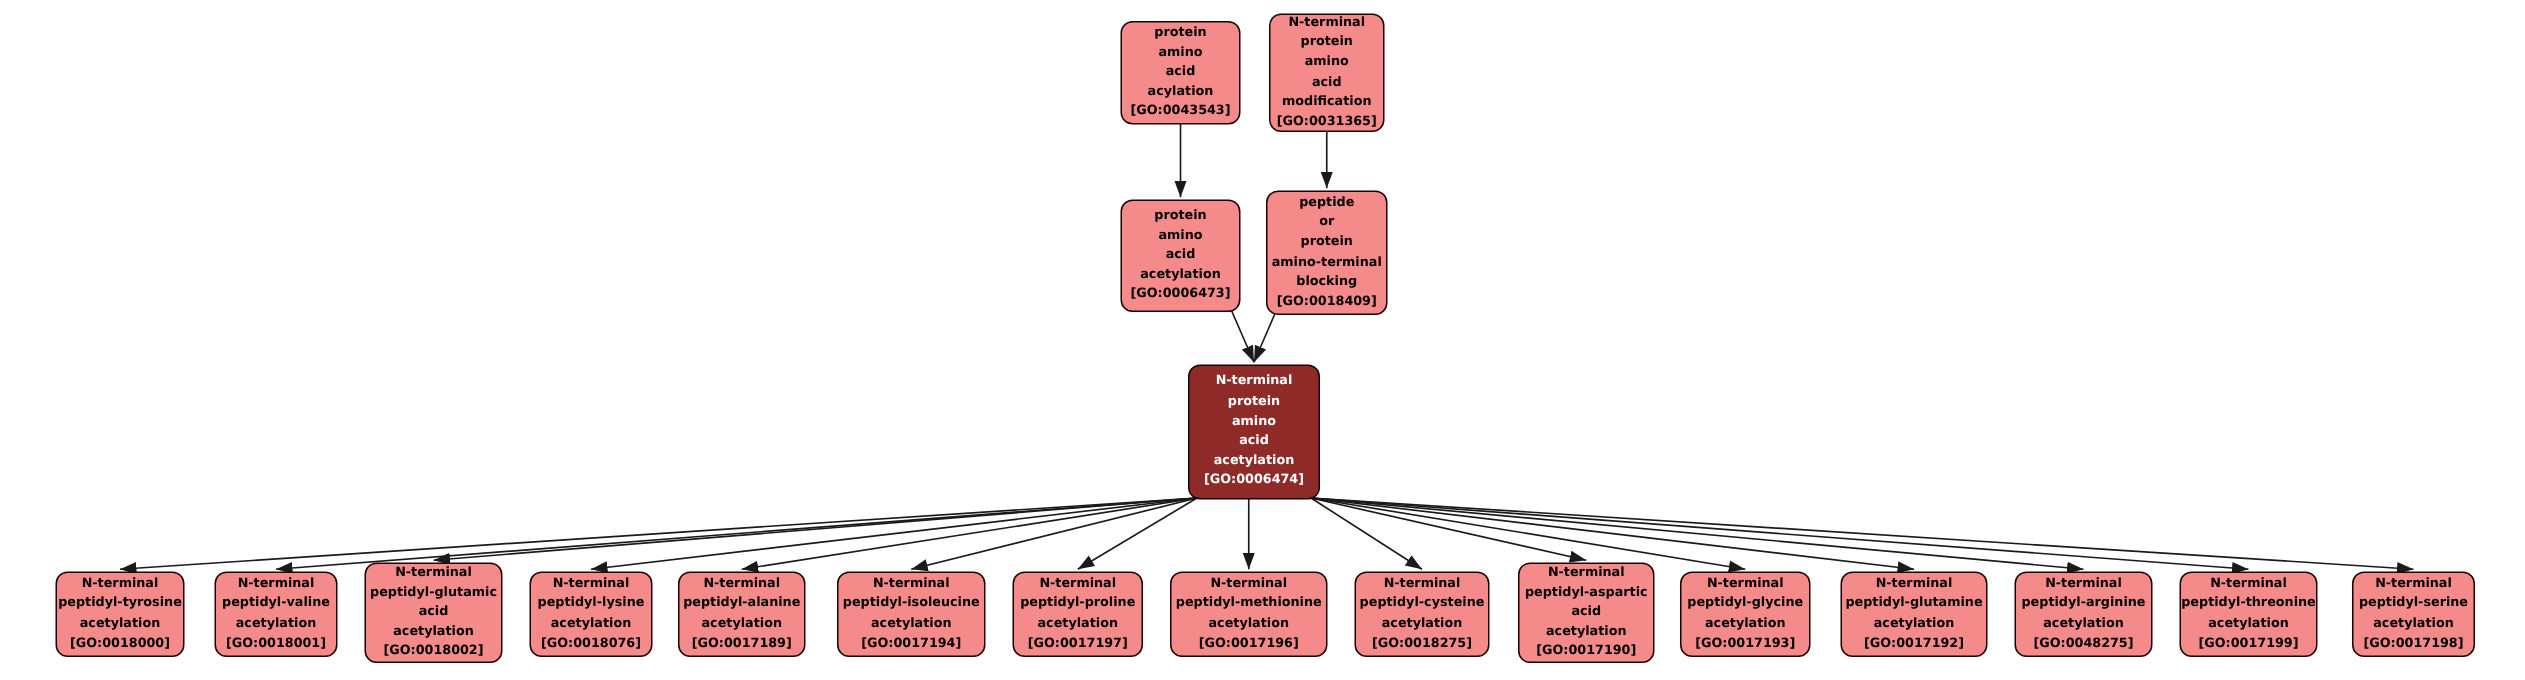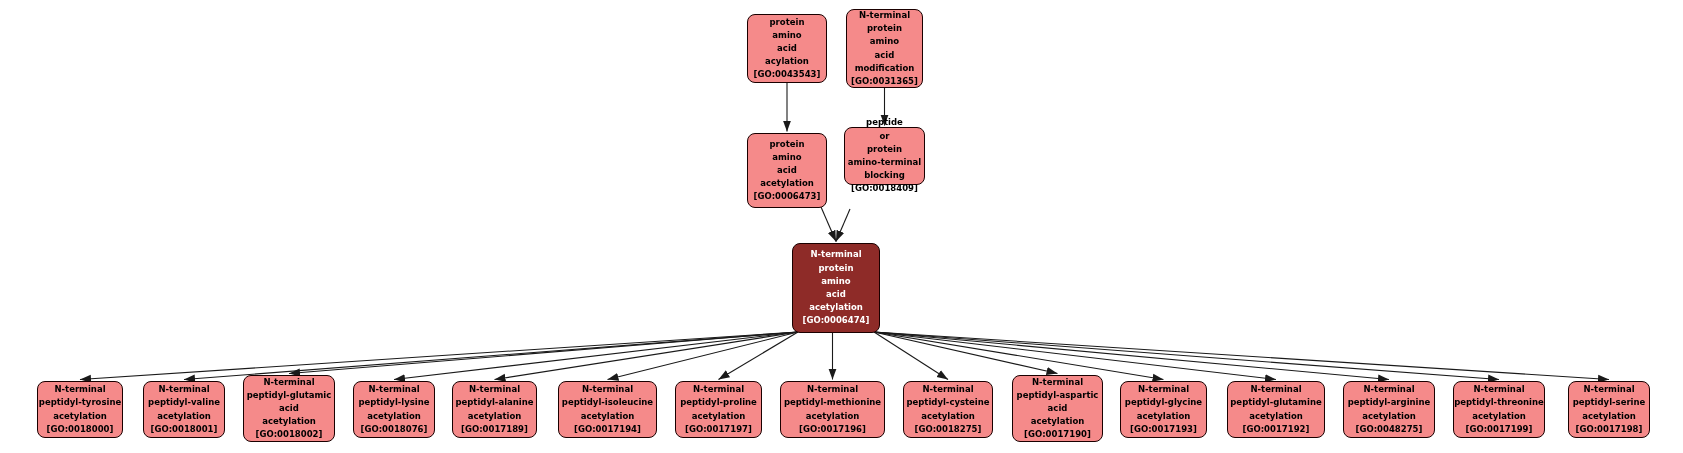--- a/index.html
+++ b/index.html
@@ -105,21 +105,21 @@
   </div>
 
   <div class="node" style="left:747px;top:133px;width:80px;height:75px">
     <div class="node-label">protein
 amino
 acid
 acetylation</div>
     <div class="node-go">[GO:0006473]</div>
   </div>
 
-  <div class="node" style="left:844px;top:127px;width:81px;height:58px">
+  <div class="node" style="left:844px;top:127px;width:81px;height:83px">
     <div class="node-label">peptide
 or
 protein
 amino-terminal
 blocking</div>
     <div class="node-go">[GO:0018409]</div>
   </div>
 
   <div class="node highlight" style="left:792px;top:243px;width:88px;height:90px">
     <div class="node-label">N-terminal

